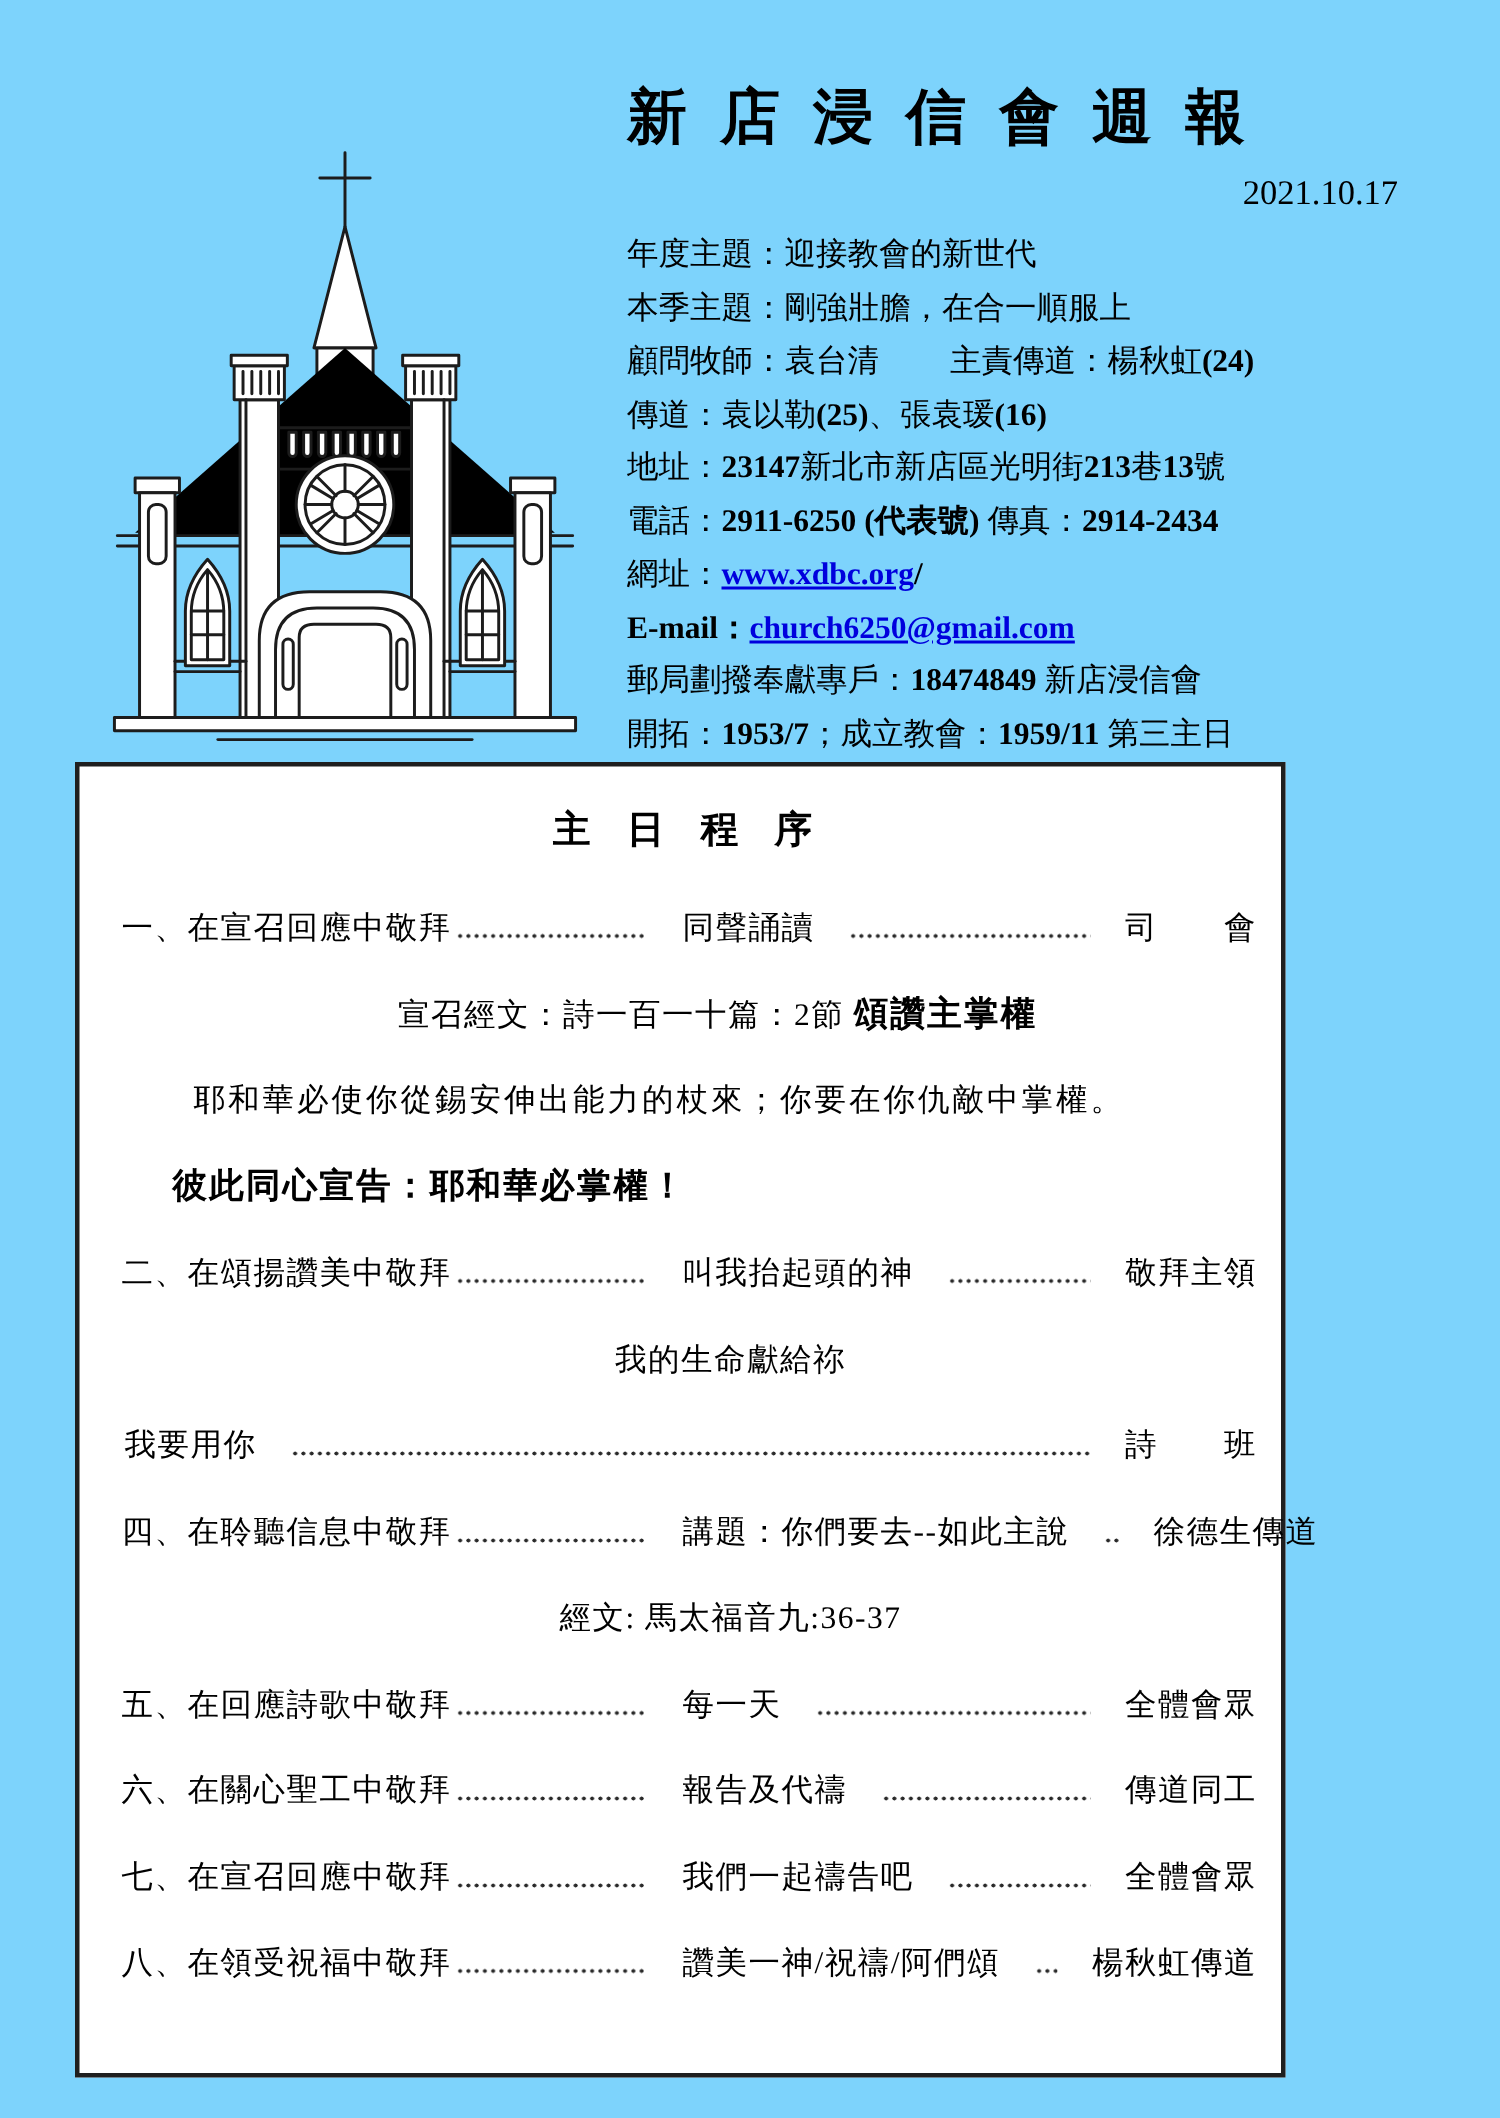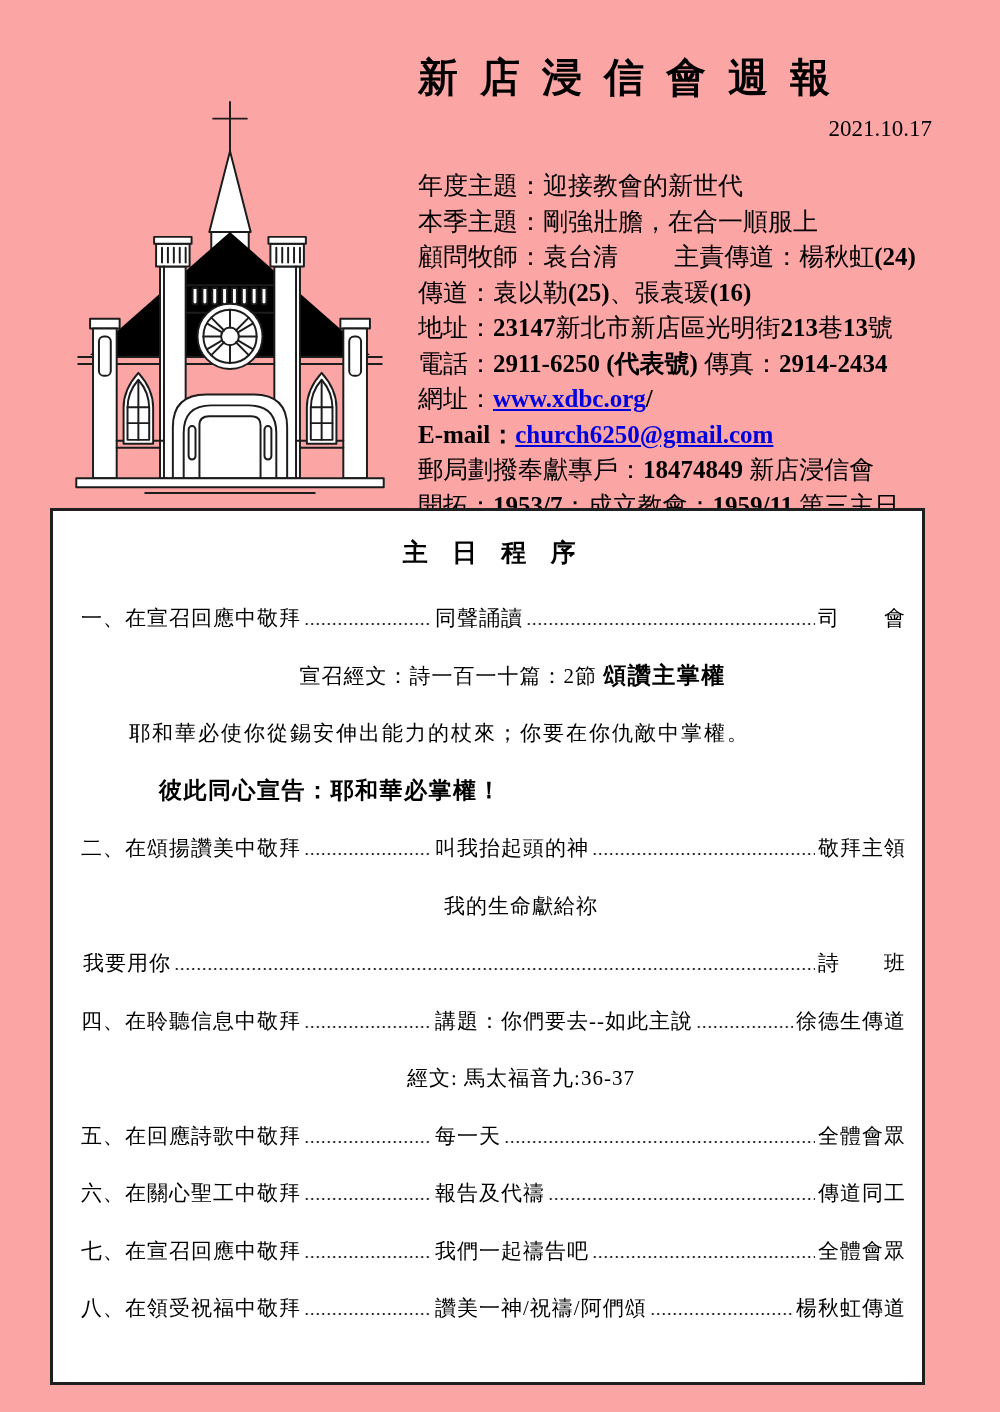--- a/index.html
+++ b/index.html
@@ -1,69 +1,69 @@
 <!DOCTYPE html>
 <html><head>
 <meta charset="utf-8">
 <style>
   html,body{margin:0;padding:0;background:#e8e8e8;}
   .page{
     position:relative;width:1000px;height:1412px;margin:0 auto;
-    background:#fca5a5;color:#000;
+    background:#7dd3fc;color:#000;
     font-family:"Liberation Serif","DejaVu Serif",serif;
     overflow:hidden;
   }
   
   .church{position:absolute;left:58px;top:94px;width:344px;height:404px;}
   .church svg{width:100%;height:100%;}
   .church path,.church rect,.church line,.church polygon,.church circle{
     fill:none;stroke:#1c1c1c;stroke-width:2;stroke-linejoin:round;stroke-linecap:round;
   }
   .church .wfill{fill:#ffffff;}
   
   .header-block{position:absolute;left:418px;top:46px;width:516px;}
   .title{
     font-size:40px;font-weight:600;letter-spacing:6px;white-space:nowrap;
     line-height:64px;
   }
   .date{
     text-align:right;font-weight:normal;font-size:23px;line-height:34px;
     font-family:"Liberation Serif",serif;padding-right:2px;margin-top:2px;
   }
-  .info{margin-top:22px;font-size:25px;line-height:35.5px;}
+  .info{margin-top:6px;font-size:21px;line-height:35.5px;}
   .info-line{white-space:nowrap;}
   .info .b{font-weight:bold;}
   .info a.link{color:#0000dd;font-weight:bold;text-decoration:underline;cursor:pointer;}
   
   .program-box{
-    position:absolute;left:50px;top:508px;width:875px;height:877px;
+    position:absolute;left:50px;top:508px;width:807px;height:877px;
     border:3px solid #1f1f1f;background:#fff;box-sizing:border-box;
     padding:0 16px 0 28px;
   }
   .box-heading{
     text-align:center;font-size:25px;font-weight:bold;letter-spacing:9px;
     margin-top:25px;
   }
   .rows{margin-top:37px;font-size:21px;letter-spacing:1px;}
-  .rows > div{margin-bottom:33.5px;line-height:24px;}
+  .rows > div{margin-bottom:33.5px;line-height:24px;gap:20px;}
   .prow{display:flex;align-items:flex-end;}
   .lcol{flex:0 0 352px;display:flex;align-items:flex-end;}
   .ltext,.pitem,.pright{white-space:nowrap;}
   .pitem{padding-left:2px;}
   .dots{
     flex:1 1 10px;min-width:10px;height:1.05em;margin:0 3px;
     background-image:radial-gradient(circle,#2a2a2a 1.15px,transparent 1.5px);
     background-size:5.5px 6px;background-repeat:repeat-x;
     background-position:left bottom 3px;
   }
   .psub{white-space:nowrap;}
   .psub .b{font-weight:bold;font-size:23px;letter-spacing:1.5px;}
   .ind1{margin-left:38px;text-align:center;}
   .ind2{margin-left:48px;letter-spacing:2px;}
-  .ind3{margin-left:78px;}
+  .ind3{margin-left:34px;}
   .pcenter{text-align:center;padding-left:55px;letter-spacing:1px;}
 </style>
 </head>
 <body>
 
 <div class="page">
 
   <div class="church">
     <svg viewBox="0 0 340 410">
 

